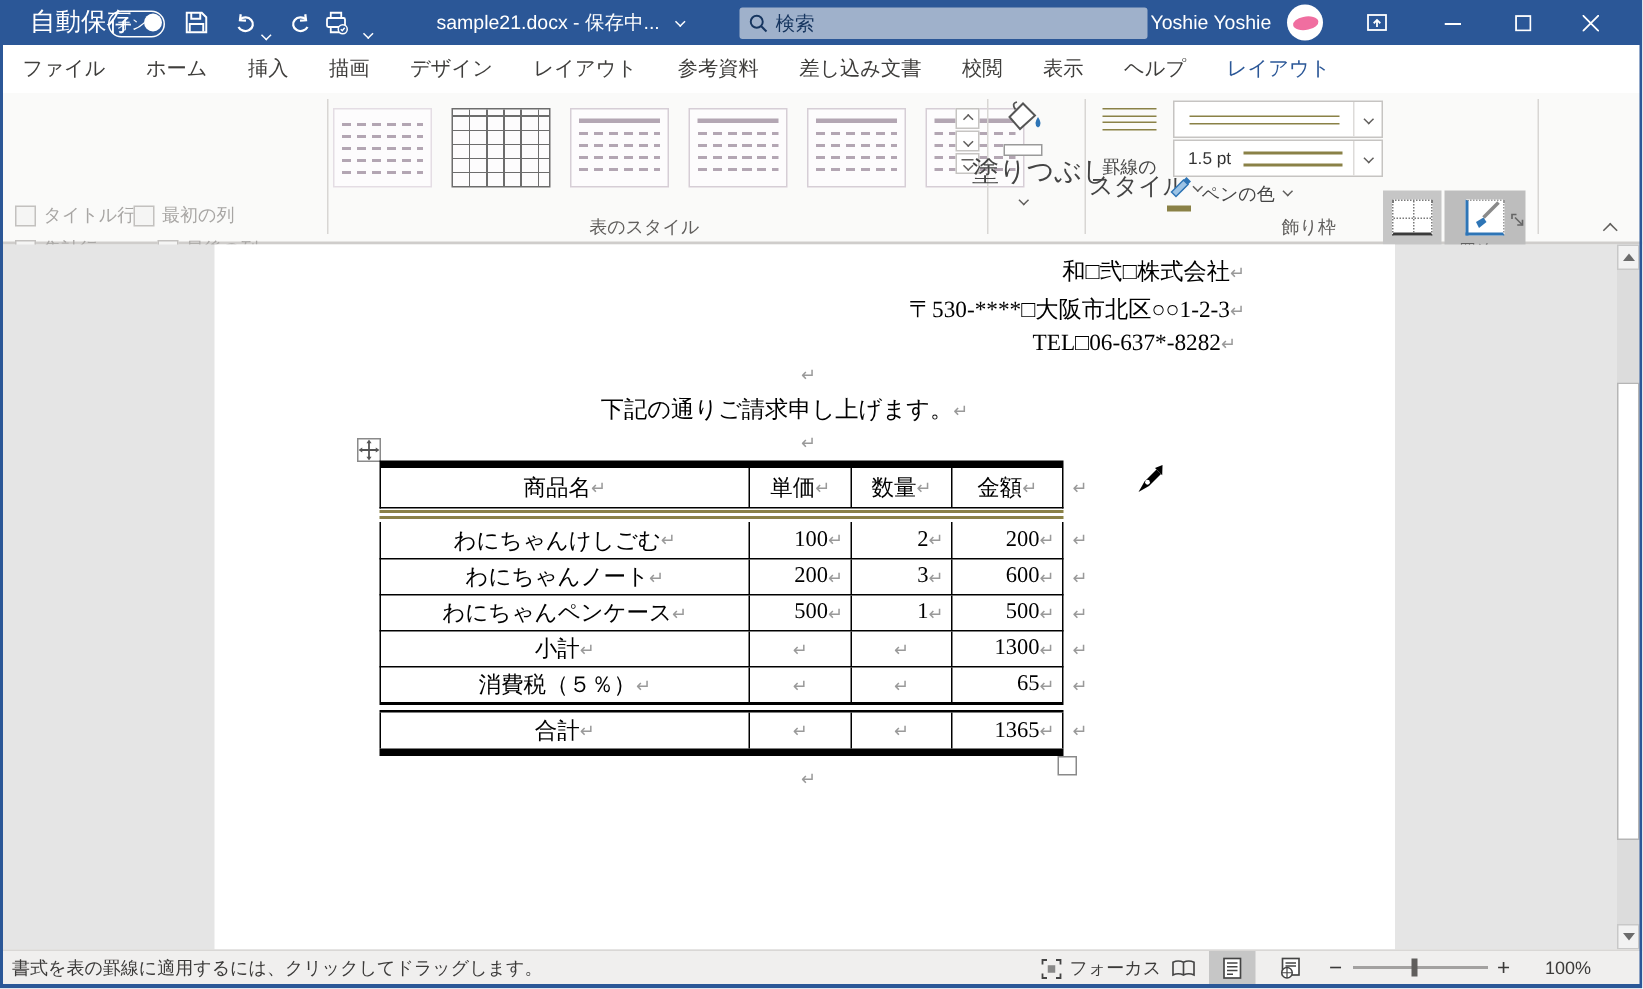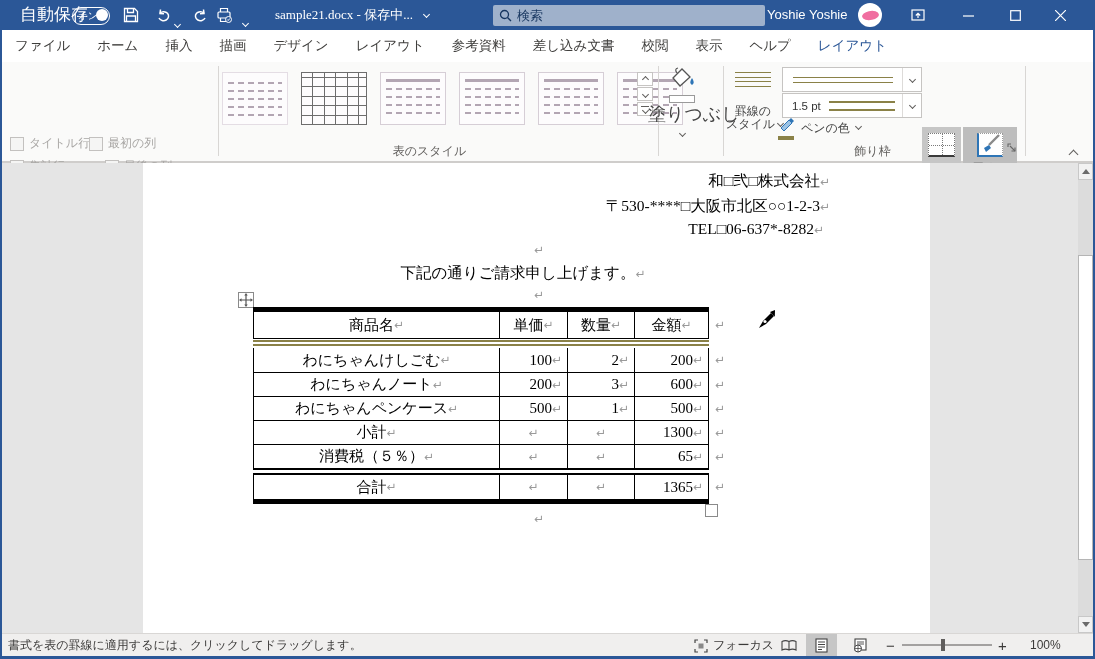--- a/index.html
+++ b/index.html
@@ -118,21 +118,21 @@
           <g fill="none" stroke="#fff" stroke-width="1.2">
             <rect x="3" y="6" width="12" height="6" rx="1"></rect>
             <path d="M5.5 6 V2.5 h7 V6"></path>
             <path d="M5.5 12 v3.5 h7 V12"></path>
           </g>
           <circle cx="13.5" cy="13.5" r="3" fill="#2b5797" stroke="#fff" stroke-width="1"></circle>
           <path d="M12.2 13.5 l1 1 l1.6-2" stroke="#fff" stroke-width="1" fill="none"></path>
         </svg>
     </span>
     <span class="abs" style="left:243px;top:12px;color:#fff;"><span class="chv sm"></span></span>
-    <span class="tb-text" style="left:275px;font-size:13px;font-family:Liberation Serif, serif;">
+    <span class="tb-text" style="left:291px;font-size:13px;">
       <span>sample21.docx - 保存中...</span>
       <span class="chv sm" style="margin-left:8px;position:relative;top:-2px;"></span>
     </span>
     <div class="searchbox">
       <svg class="abs" style="left:498px;top:9px;position:fixed;" width="0" height="0"></svg>
       <svg width="13" height="13" viewBox="0 0 13 13" style="position:absolute;left:6px;top:4px;">
           <circle cx="5.5" cy="5.5" r="4" fill="none" stroke="#16355f" stroke-width="1.3"></circle>
           <path d="M8.5 8.5 L12 12" stroke="#16355f" stroke-width="1.3"></path>
         </svg>
       <input type="text" placeholder="検索" style="">
@@ -294,21 +294,21 @@
     </div>
 
     <div class="rdiv" style="left:723px;"></div>
 
     <div class="abs" style="left:726px;top:6px;width:54px;text-align:center;">
       <div style="width:36px;margin:4px auto 0;">
         <div class="dline"></div>
         <div class="dline" style="margin-top:3px;"></div>
       </div>
       <div class="btn-label" style="margin-top:18px;font-size:12px;">罫線の</div>
-      <div class="btn-label" style="font-size:12px;text-align:center;"><span>スタイル</span> <span class="chv sm" style="color:#605e5c;position:relative;top:-2px;"></span></div>
+      <div class="btn-label" style="font-size:16px;text-align:center;"><span>スタイル</span> <span class="chv sm" style="color:#605e5c;position:relative;top:-2px;"></span></div>
     </div>
 
     <div class="combo" style="top:5px;">
       <div class="dline" style="width:100px;margin-left:10px;"></div>
       <span class="cchev">
           <span class="chv sm"></span>
         </span>
     </div>
     <div class="combo" style="top:31px;">
       <span style="font-size:11.5px;color:#333;margin-left:9px;">1.5 pt</span>

